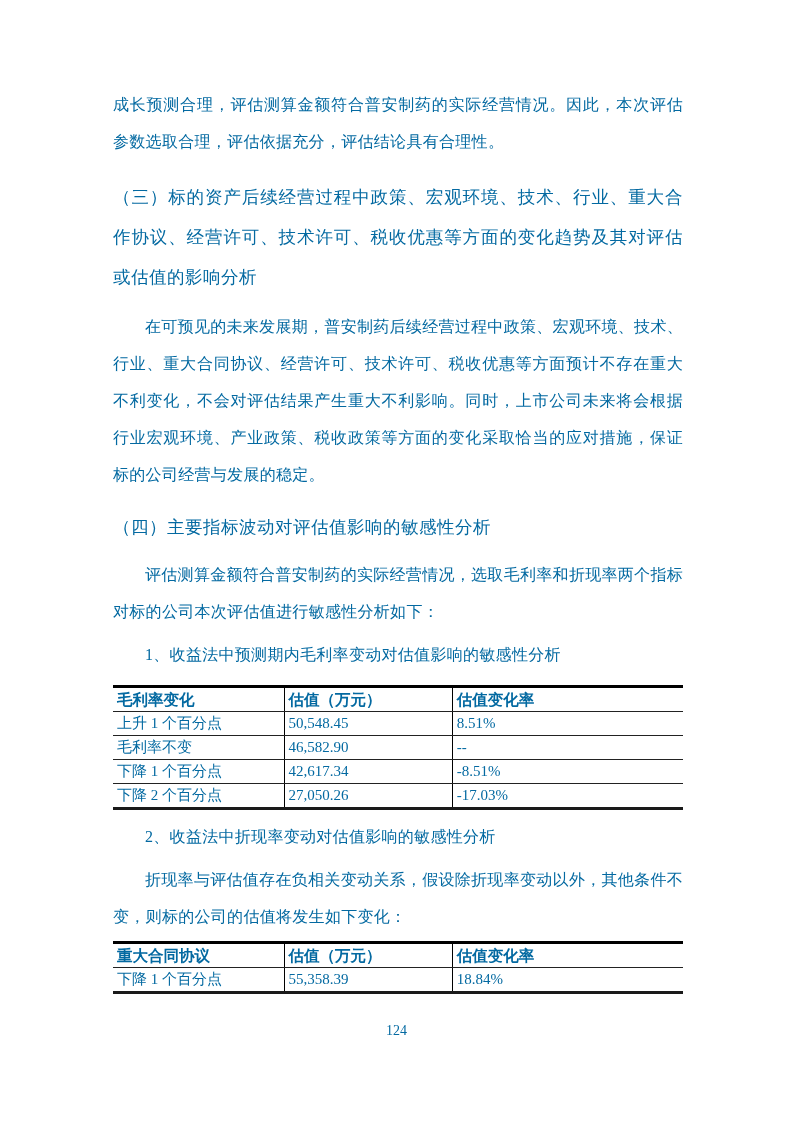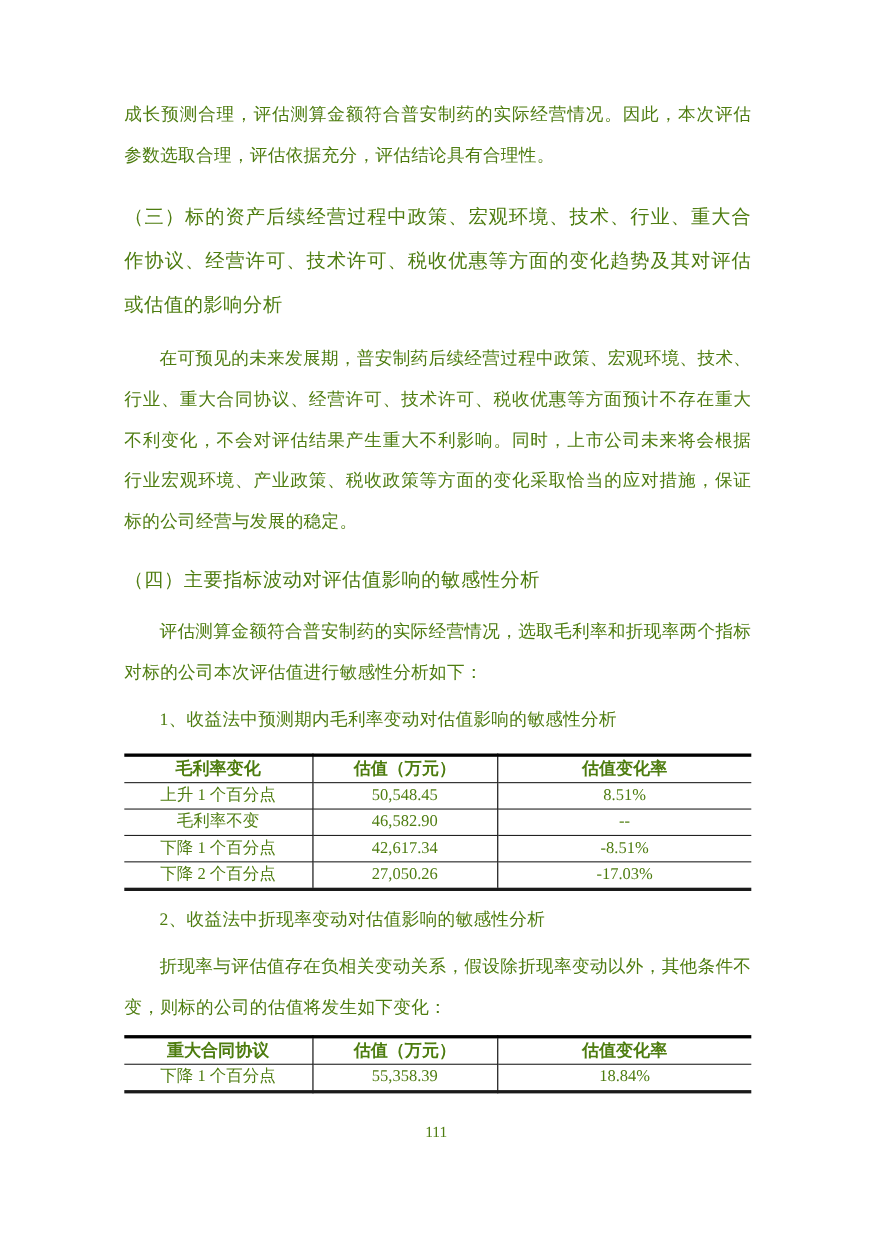--- a/index.html
+++ b/index.html
@@ -4,21 +4,21 @@
 <style>
   * { box-sizing: border-box; }
   html, body { margin: 0; padding: 0; background: #e8e8e8; }
   .page {
     width: 793px;
     height: 1122px;
     margin: 0 auto;
     background: #ffffff;
     position: relative;
     font-family: "Liberation Serif", "DejaVu Serif", serif;
-    color: #4d7c0f;
+    color: #0369a1;
     overflow: hidden;
   }
   .content {
     position: absolute;
     top: 86px;
     left: 113px;
     width: 570px;
   }
   .body-para {
     font-size: 16px;
@@ -51,21 +51,21 @@
     width: 100%;
     border-collapse: collapse;
     border-top: 3px solid #000;
     border-bottom: 3px solid #1a1a1a;
     margin-top: 6px;
     margin-bottom: 8px;
   }
   .doc-table td, .doc-table th {
     border-bottom: 1.5px solid #222;
     padding: 1px 4px;
-    text-align: center;
+    text-align: left;
     font-size: 15px;
     line-height: 21px;
     height: 23px;
     font-weight: normal;
   }
   .doc-table tr:last-child td { border-bottom: none; }
   .doc-table th {
     font-weight: bold;
     font-size: 15.5px;
   }
@@ -168,14 +168,14 @@
       <tr>
         <td>下降 1 个百分点</td>
         <td>55,358.39</td>
         <td>18.84%</td>
       </tr>
     </tbody>
       </table>
 
   </div>
 
-  <div class="page-footer">111</div>
+  <div class="page-footer">124</div>
 </div>
 
 </body></html>

